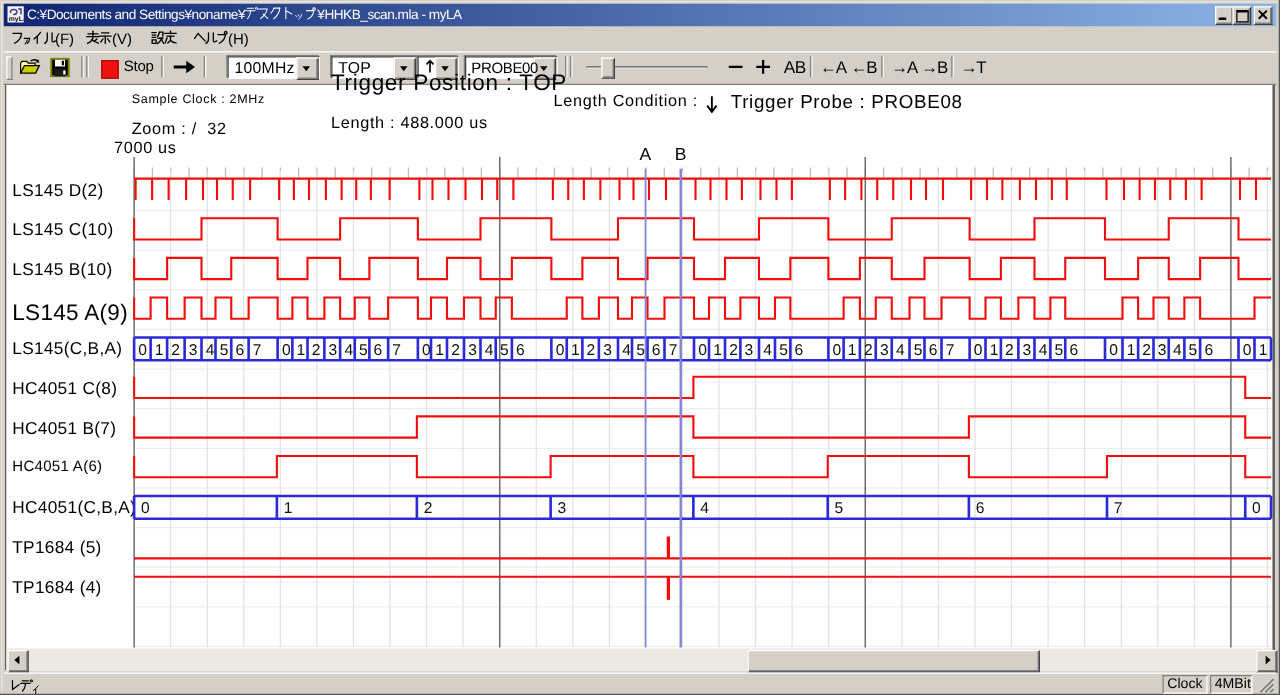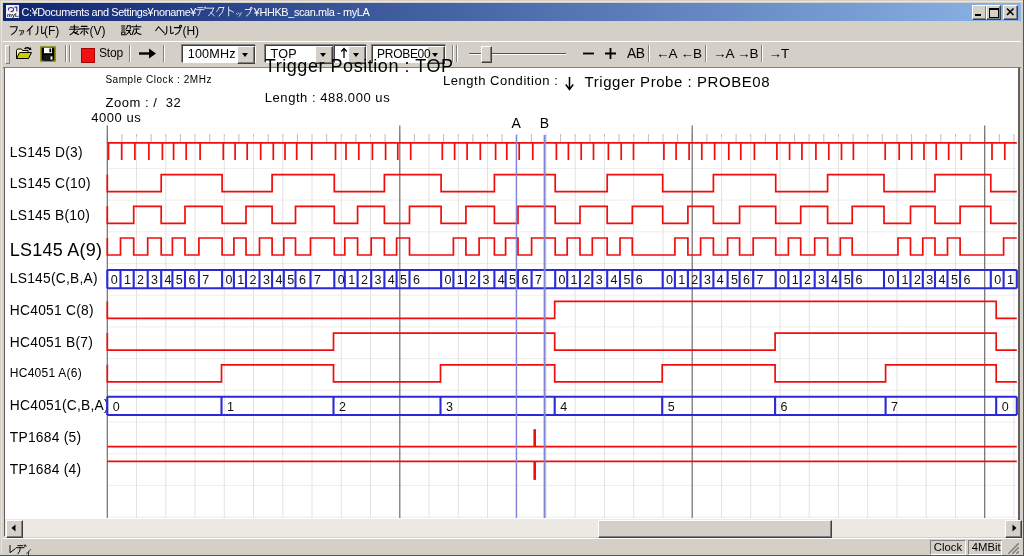--- a/index.html
+++ b/index.html
@@ -186,24 +186,24 @@
 <div class="t" style="left:768.5px;top:46px;font-size:13.5px;letter-spacing:-1px">→T</div>
 <div class="t" style="left:105.4px;top:74px;font-size:10px;letter-spacing:0.55px">Sample Clock : 2MHz</div>
 <div class="t" style="left:264.8px;top:56px;font-size:18px;letter-spacing:0.55px">Trigger Position : TOP</div>
 <div class="t" style="left:442.9px;top:73.2px;font-size:13px;letter-spacing:0.55px">Length Condition :</div>
 <svg class="abs" style="left:563.5px;top:76px" width="11" height="15" viewBox="0 0 11 15">
     <path d="M5.5 1 V12.5 M1.8 8.5 L5.5 13.5 L9.2 8.5" stroke="#000" stroke-width="1.5" fill="none"></path>
   </svg>
 <div class="t" style="left:584.6px;top:73.2px;font-size:15px;letter-spacing:0.55px">Trigger Probe : PROBE08</div>
 <div class="t" style="left:105.4px;top:95px;font-size:13px;letter-spacing:0.55px">Zoom : /  32</div>
 <div class="t" style="left:264.8px;top:89.6px;font-size:13px;letter-spacing:0.55px">Length : 488.000 us</div>
-<div class="t" style="left:91.2px;top:109.8px;font-size:13px;letter-spacing:0.55px">4000 us</div>
+<div class="t" style="left:91.2px;top:109.8px;font-size:13px;letter-spacing:0.55px">7000 us</div>
 <div class="t" style="left:511.6px;top:115.3px;font-size:14px">A</div>
 <div class="t" style="left:539.8px;top:115.3px;font-size:14px">B</div>
-<div class="t" style="left:9.8px;top:144.5px;font-size:13.8px;letter-spacing:0.25px">LS145 D(3)</div>
+<div class="t" style="left:9.8px;top:144.5px;font-size:13.8px;letter-spacing:0.25px">LS145 D(2)</div>
 <div class="t" style="left:9.8px;top:176.2px;font-size:13.8px;letter-spacing:0.25px">LS145 C(10)</div>
 <div class="t" style="left:9.8px;top:207.9px;font-size:13.8px;letter-spacing:0.25px">LS145 B(10)</div>
 <div class="t" style="left:9.8px;top:239.6px;font-size:18px;letter-spacing:0.25px">LS145 A(9)</div>
 <div class="t" style="left:9.8px;top:271.3px;font-size:13.8px;letter-spacing:0.25px">LS145(C,B,A)</div>
 <div class="t" style="left:9.8px;top:303.0px;font-size:13.8px;letter-spacing:0.25px">HC4051 C(8)</div>
 <div class="t" style="left:9.8px;top:334.7px;font-size:13.8px;letter-spacing:0.25px">HC4051 B(7)</div>
 <div class="t" style="left:9.8px;top:366.4px;font-size:12px;letter-spacing:0.25px">HC4051 A(6)</div>
 <div class="t" style="left:9.8px;top:398.1px;font-size:13.8px;letter-spacing:0.25px">HC4051(C,B,A)</div>
 <div class="t" style="left:9.8px;top:429.8px;font-size:13.8px;letter-spacing:0.25px">TP1684 (5)</div>
 <div class="t" style="left:9.8px;top:461.5px;font-size:13.8px;letter-spacing:0.25px">TP1684 (4)</div>

